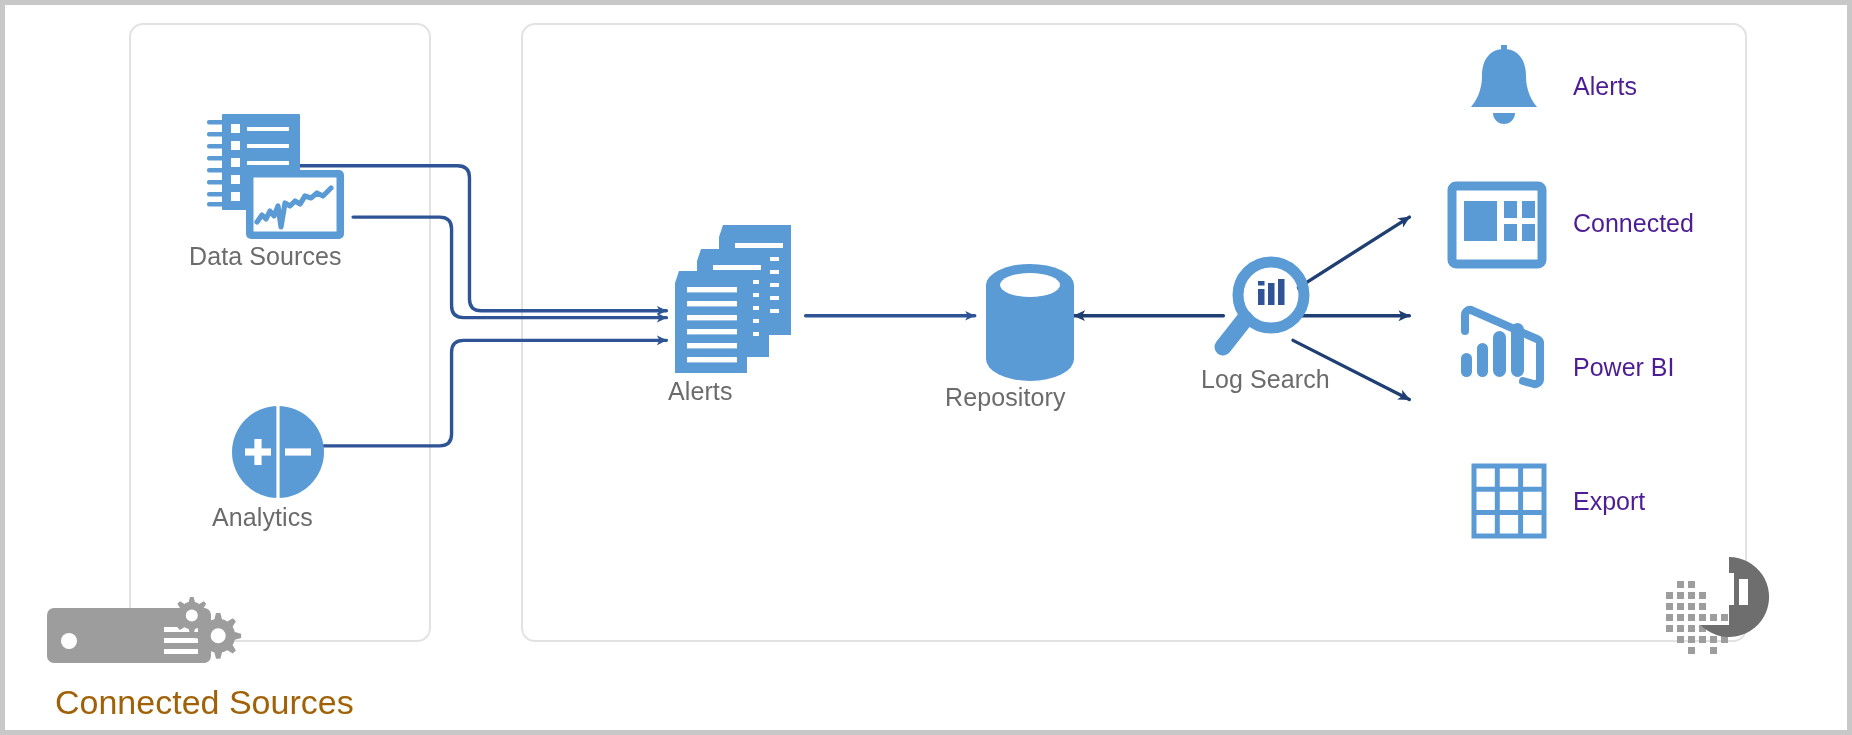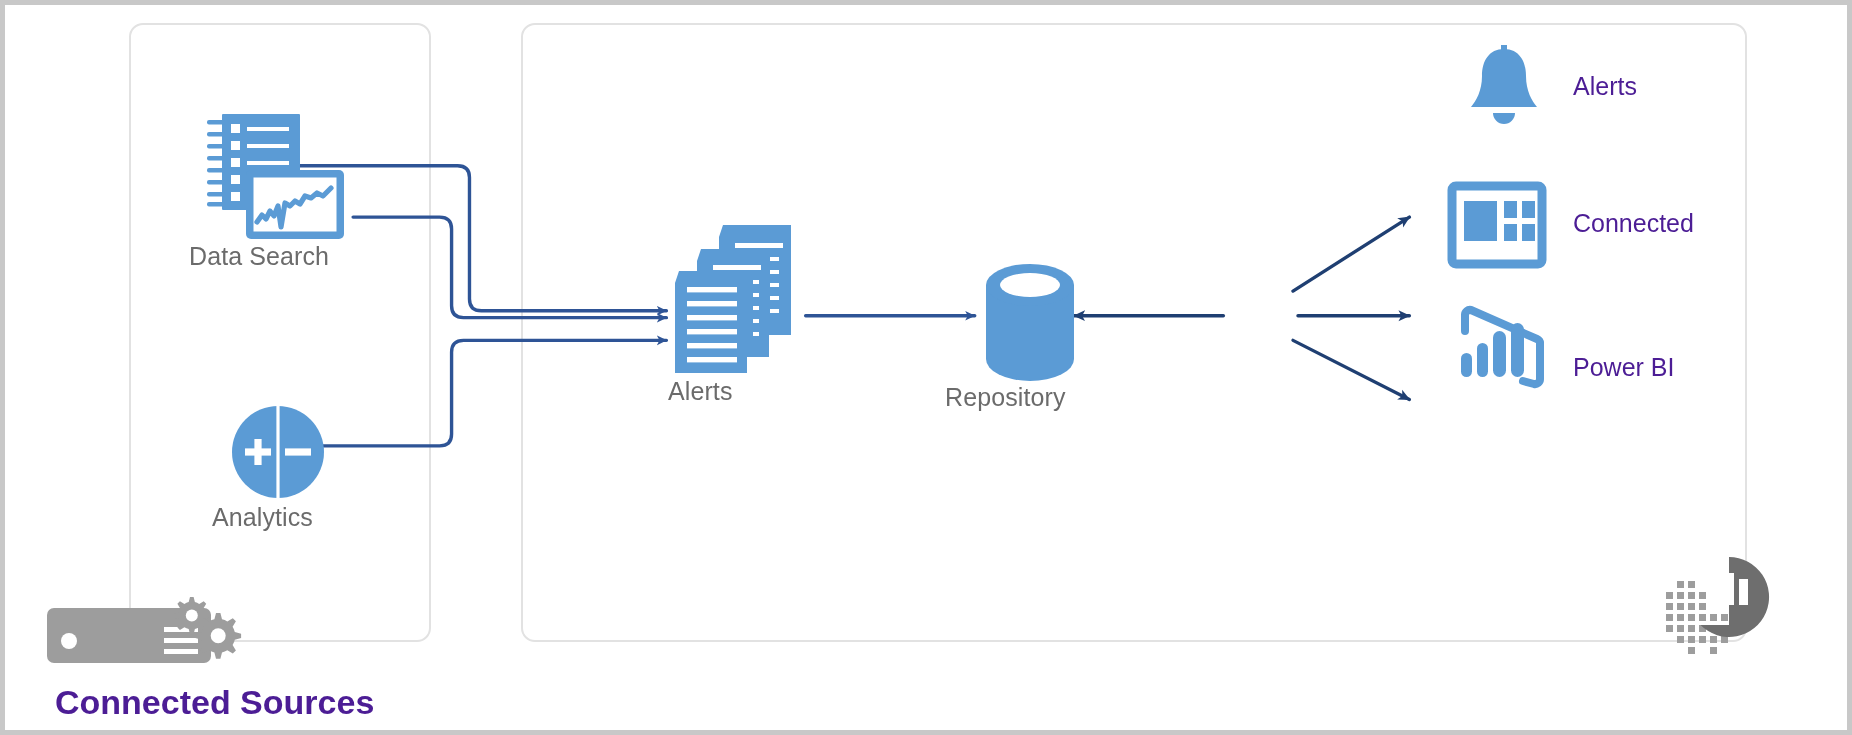--- a/index.html
+++ b/index.html
@@ -44,24 +44,23 @@
     letter-spacing:.1px;
   }
   .side-label{
     position:absolute;
     color:#4c1d95;
     font-size:25px;
     white-space:nowrap;
   }
   .big-label{
     position:absolute;
-    color:#4c1d95;
+    color:#a16207;
     font-size:34px;
     white-space:nowrap;
-    font-weight:bold;
   }
   .icon-svg{ display:block; overflow:visible; }
 </style>
 </head>
 <body>
 
 <div id="stage">
 
   <div class="panel" id="panel-connected"></div>
   <div class="panel" id="panel-analytics"></div>
@@ -122,21 +121,21 @@
         <rect x="46" y="68" width="42" height="4"></rect>
         <rect x="30" y="82" width="9" height="9"></rect>
       </g>
 
       <g>
         <rect x="45" y="60" width="98" height="69" rx="5" fill="#5b9bd5"></rect>
         <rect x="52.5" y="67.5" width="83" height="54" fill="#ffffff"></rect>
         <polyline points="56,112 61,105 65,109 69,101 73,106 77,96 80,117 84,93 89,96 94,91 99,94 104,86 110,88 116,83 122,86 130,78" fill="none" stroke="#5b9bd5" stroke-width="5.2" stroke-linejoin="round" stroke-linecap="round"></polyline>
       </g>
     </svg>
-    <div class="node-label" style="left:-12px;top:132px;">Data Search</div>
+    <div class="node-label" style="left:-12px;top:132px;">Data Sources</div>
   </div>
 
   <div class="node" id="node-solutions" style="left:224px;top:398px;">
     <svg class="icon-svg" width="98" height="98" viewBox="0 0 98 98">
       <circle cx="49" cy="49" r="46" fill="#5b9bd5"></circle>
       <rect x="47.4" y="3" width="3.2" height="92" fill="#ffffff"></rect>
 
       <rect x="16" y="45.4" width="26" height="7.2" fill="#ffffff"></rect>
       <rect x="25.4" y="36" width="7.2" height="26" fill="#ffffff"></rect>
 
@@ -189,20 +188,37 @@
 
   <div class="node" id="node-repository" style="left:978px;top:258px;">
     <svg class="icon-svg" width="94" height="118" viewBox="0 0 94 118">
       <path d="M3,22 L3,96 A44,22 0 0 0 91,96 L91,22 Z" fill="#5b9bd5"></path>
       <ellipse cx="47" cy="22" rx="44" ry="21" fill="#5b9bd5"></ellipse>
       <ellipse cx="47" cy="22" rx="30" ry="12" fill="#ffffff"></ellipse>
     </svg>
     <div class="node-label" style="left:-38px;top:120px;">Repository</div>
   </div>
 
+  <div class="node" id="node-log-search" style="left:1204px;top:248px;">
+    <svg class="icon-svg" width="106" height="110" viewBox="0 0 106 110">
+
+      <line x1="36" y1="66" x2="14" y2="94" stroke="#5b9bd5" stroke-width="17" stroke-linecap="round"></line>
+
+      <circle cx="62" cy="42" r="33" fill="none" stroke="#5b9bd5" stroke-width="11"></circle>
+      <circle cx="62" cy="42" r="27" fill="#ffffff"></circle>
+
+      <g fill="#2e5496">
+        <rect x="49" y="36" width="6.5" height="16"></rect>
+        <rect x="59" y="30" width="6.5" height="22"></rect>
+        <rect x="69" y="26" width="6.5" height="26"></rect>
+        <rect x="49" y="28" width="6.5" height="4.5"></rect>
+      </g>
+    </svg>
+    <div class="node-label" style="left:-8px;top:112px;">Log Search</div>
+  </div>
 
   <div class="node" id="node-alerts" style="left:1460px;top:38px;">
     <svg class="icon-svg" width="78" height="86" viewBox="0 0 78 86">
       <path d="M36,2 h6 v8 h-6 z" fill="#5b9bd5"></path>
       <path d="M39,6 C24,6 17,18 17,33 C17,48 11,58 6,64 L72,64 C67,58 61,48 61,33 C61,18 54,6 39,6 Z" fill="#5b9bd5"></path>
       <path d="M28,70 A11,11 0 0 0 50,70 Z" fill="#5b9bd5"></path>
     </svg>
     <div class="side-label" style="left:108px;top:29px;">Alerts</div>
   </div>
 
@@ -224,20 +240,32 @@
       <g fill="#5b9bd5">
         <rect x="4" y="50" width="11" height="24" rx="5.5"></rect>
         <rect x="20" y="40" width="11" height="34" rx="5.5"></rect>
         <rect x="36" y="28" width="13" height="46" rx="6.5"></rect>
         <rect x="54" y="20" width="13" height="54" rx="6.5"></rect>
       </g>
     </svg>
     <div class="side-label" style="left:116px;top:28px;margin-top:22px;">Power BI</div>
   </div>
 
+  <div class="node" id="node-export" style="left:1466px;top:458px;">
+    <svg class="icon-svg" width="76" height="76" viewBox="0 0 76 76">
+      <g fill="none" stroke="#5b9bd5" stroke-width="5">
+        <rect x="3" y="3" width="70" height="70"></rect>
+        <line x1="26.3" y1="3" x2="26.3" y2="73"></line>
+        <line x1="49.6" y1="3" x2="49.6" y2="73"></line>
+        <line x1="3" y1="26.3" x2="73" y2="26.3"></line>
+        <line x1="3" y1="49.6" x2="73" y2="49.6"></line>
+      </g>
+    </svg>
+    <div class="side-label" style="left:102px;top:24px;">Export</div>
+  </div>
 
   <div class="node" id="node-connected-sources" style="left:40px;top:570px;">
     <svg class="icon-svg" width="210" height="110" viewBox="0 0 210 110">
 
       <rect x="2" y="33" width="164" height="55" rx="7" fill="#9d9d9d"></rect>
       <circle cx="24" cy="66" r="8" fill="#ffffff"></circle>
       <g fill="#ffffff">
         <rect x="119" y="52" width="34" height="5"></rect>
         <rect x="119" y="63" width="34" height="5"></rect>
         <rect x="119" y="74" width="34" height="5"></rect>

